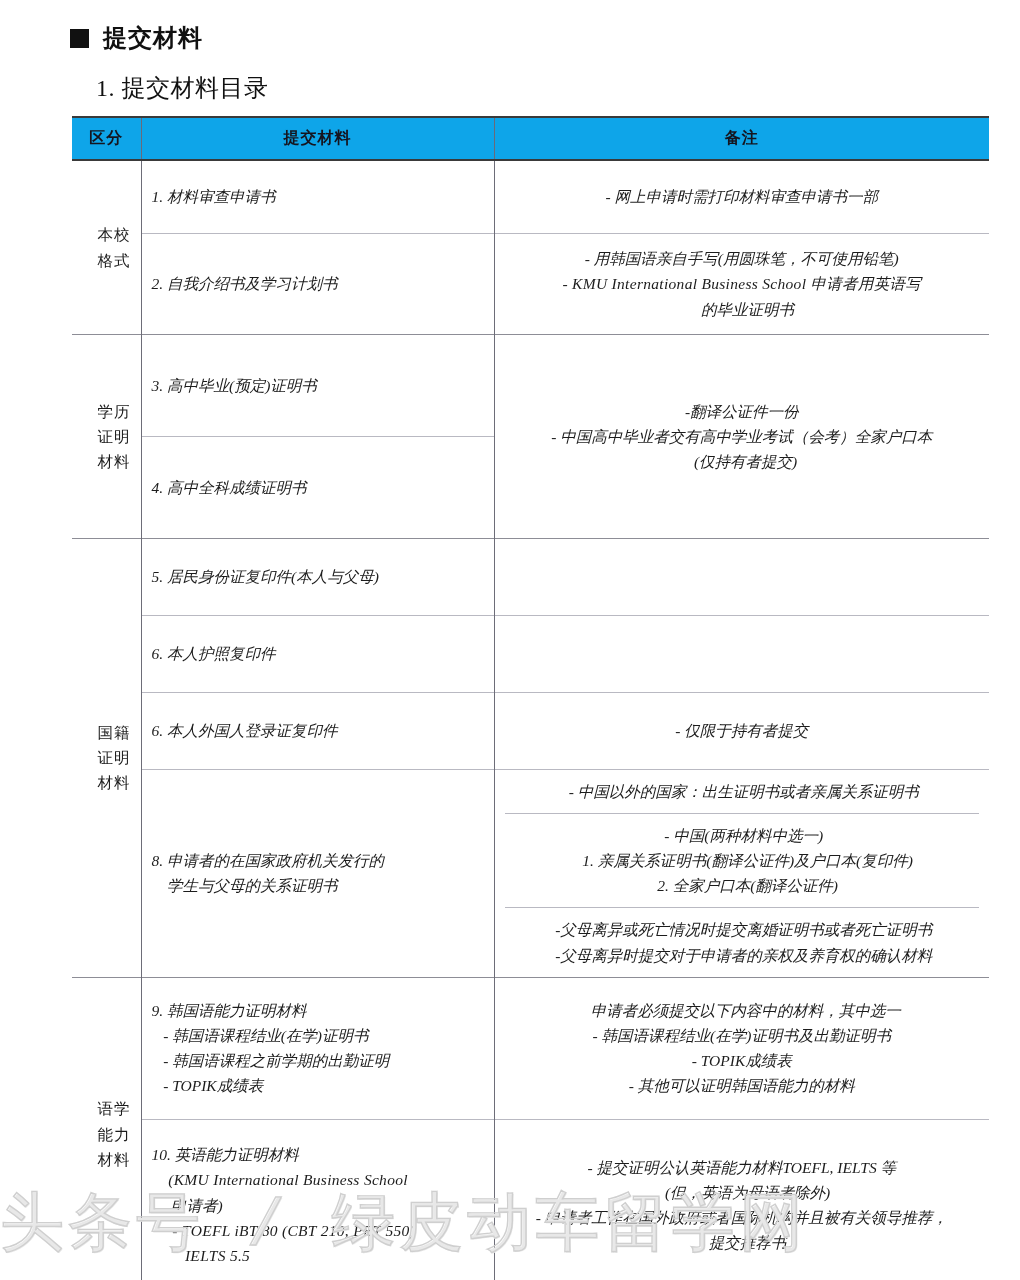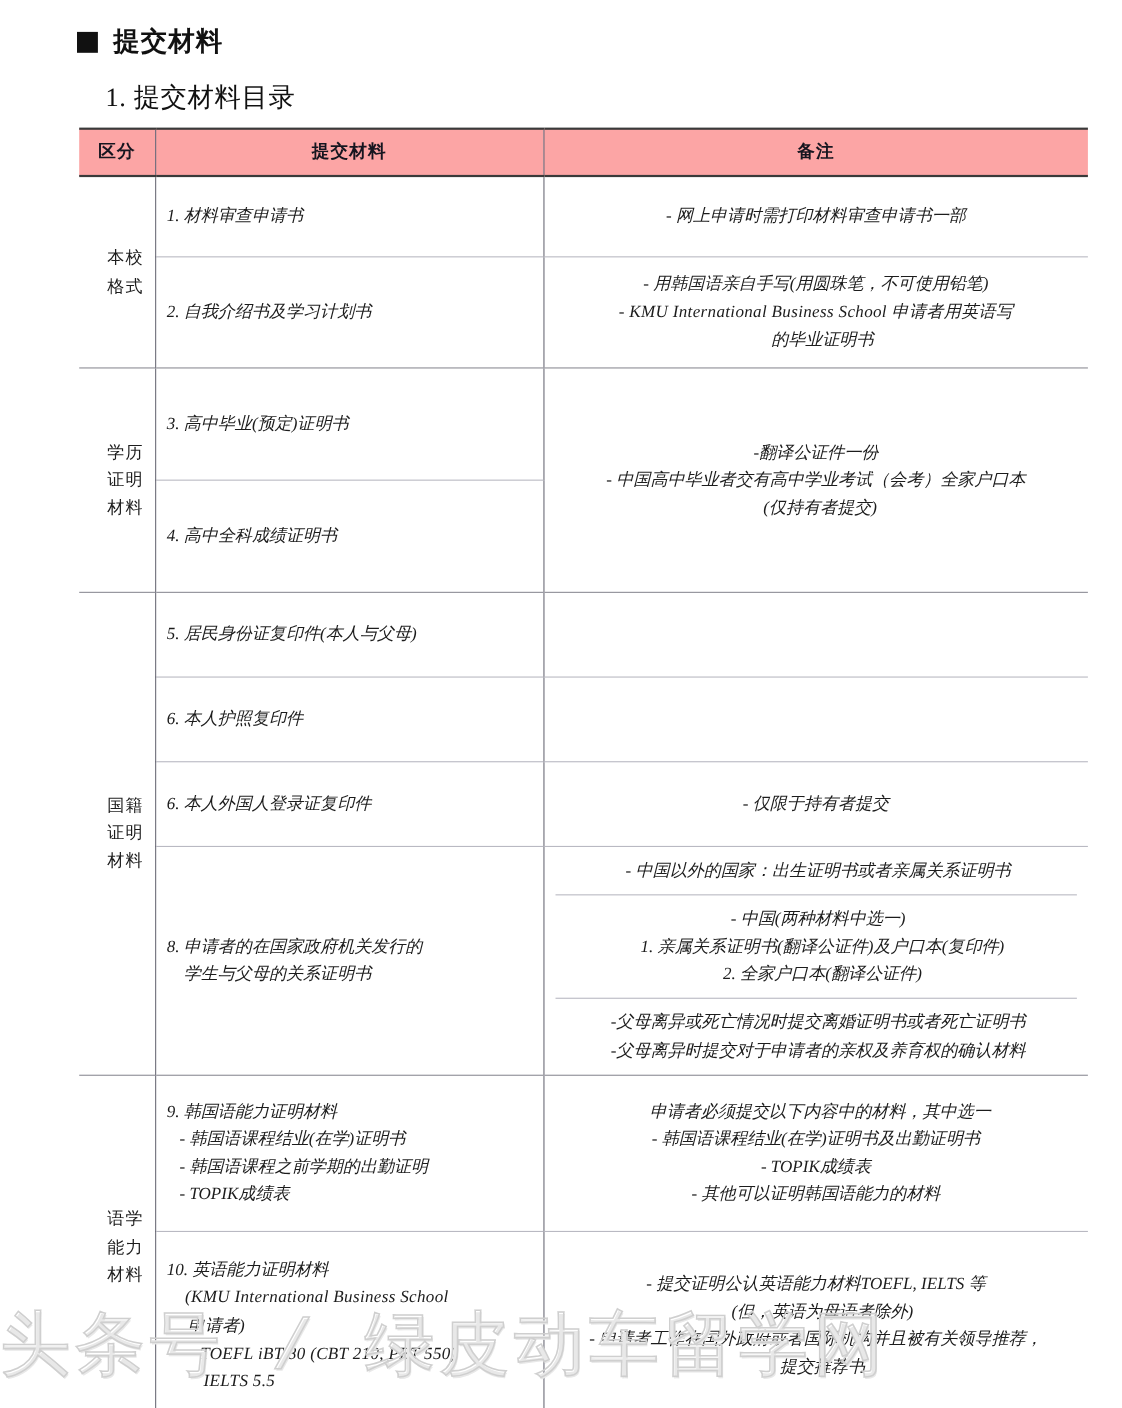--- a/index.html
+++ b/index.html
@@ -58,21 +58,21 @@
   table.mat {
     border-collapse: collapse;
     width: 917px;
     table-layout: fixed;
   }
   table.mat col.c-cat { width: 69px; }
   table.mat col.c-doc { width: 353px; }
   table.mat col.c-rem { width: 495px; }
 
   table.mat thead th {
-    background: #fca5a5;
+    background: #0ea5e9;
     border-top: 2px solid #3a3a3a;
     border-bottom: 2px solid #3a3a3a;
     font-size: 16px;
     font-weight: 600;
     padding: 10px 4px;
     text-align: center;
     color: #15151f;
     letter-spacing: 1px;
     margin-top: 44px;
   }

